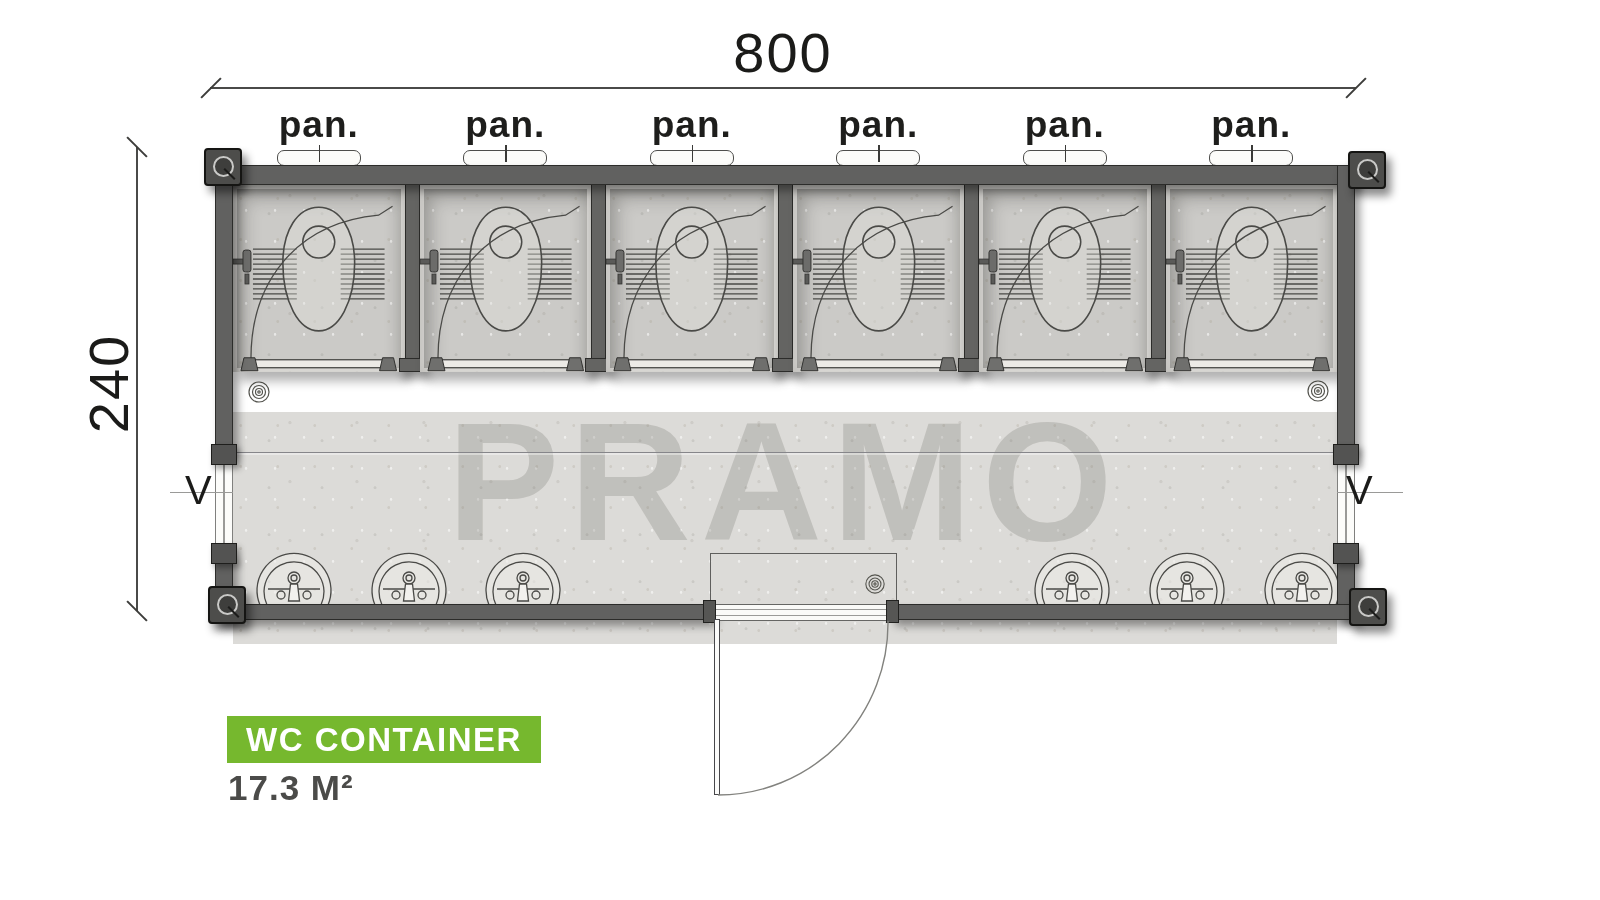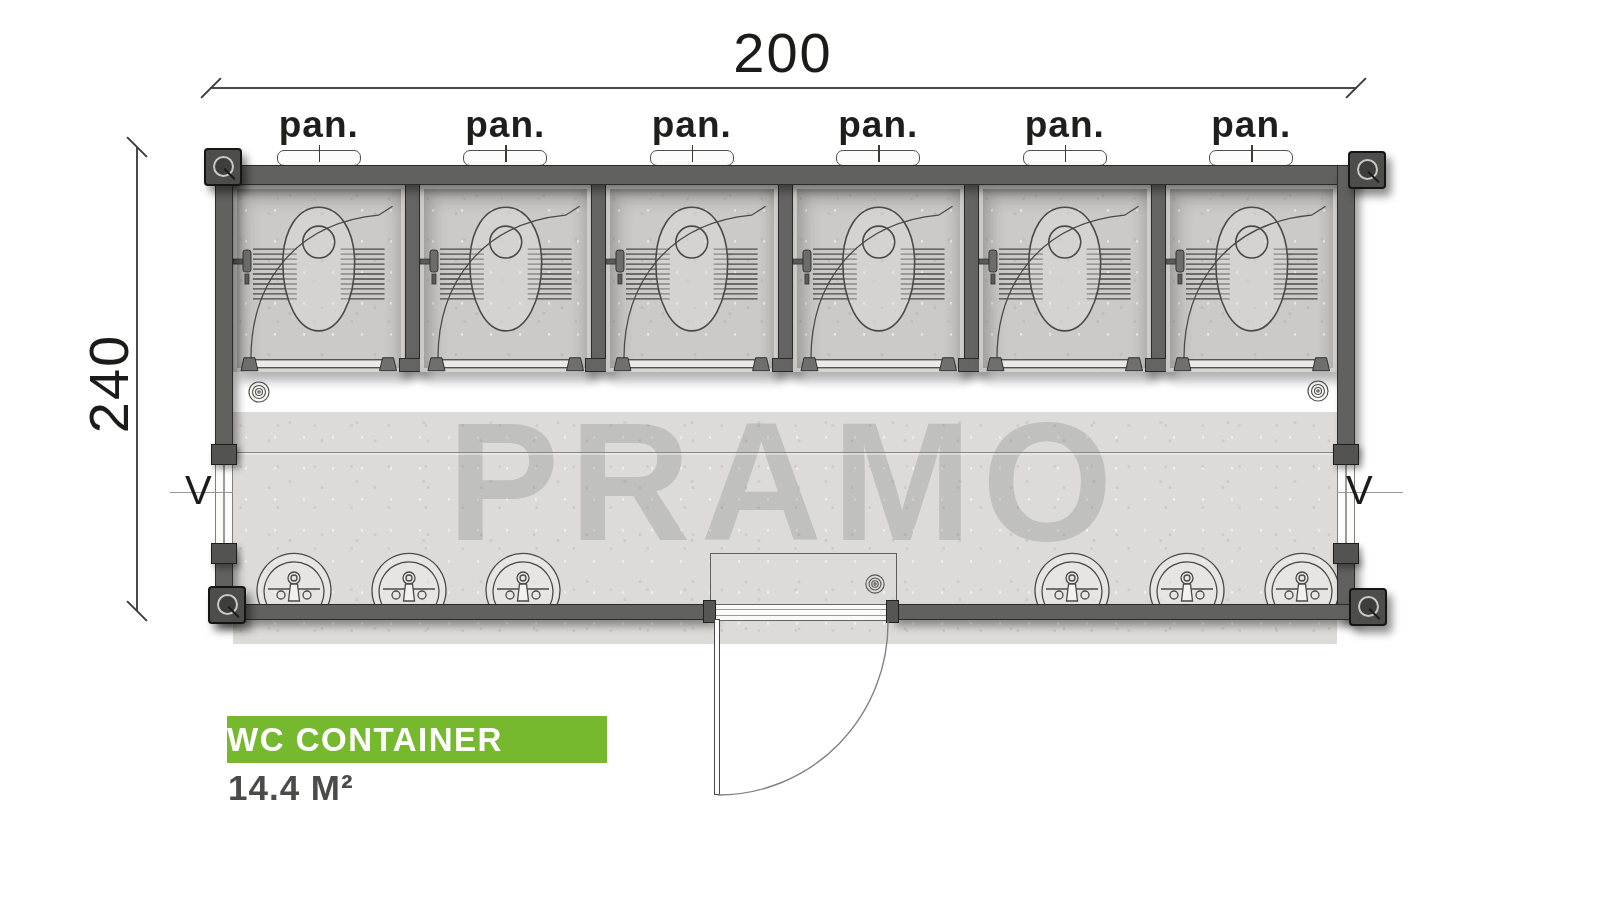--- a/index.html
+++ b/index.html
@@ -75,35 +75,35 @@
   .door-bracket { position: absolute; top: 600px; width: 13px; height: 23px; background: #565654; border: 1px solid #222220; }
   #door-leaf { position: absolute; left: 714px; top: 619px; width: 6px; height: 176px;
           background: #fbfbfa; border: 1px solid #47474a; }
   #door-arc { position: absolute; left: 714px; top: 617px; width: 180px; height: 184px; }
 
   
   .v-label { position: absolute; font-size: 40px; font-weight: 500; color: #1b1b19; }
   .v-leader { position: absolute; height: 1px; background: #9a9a98; }
 
   
-  #badge { position: absolute; left: 227px; top: 716px; width: 380px; height: 47px;
-          display: flex; align-items: center; }
+  #badge { position: absolute; left: 227px; top: 716px; width: 314px; height: 47px;
+          display: flex; align-items: center; justify-content: center; }
   #badge-title { color: #ffffff; font-size: 33px; font-weight: 800; letter-spacing: 1.5px; white-space: nowrap; }
   #area-label { position: absolute; left: 228px; top: 768px; font-size: 35px; font-weight: 800;
           color: #4b4b49; letter-spacing: 1px; }
 </style>
 </head>
 <body>
 
 <div id="canvas">
 
   <div class="dim-line" style="left:210px; top:87px; width:1146px; height:1.5px;"></div>
   <div class="tick fw" style="left:197px; top:87px;"></div>
   <div class="tick fw" style="left:1342px; top:87px;"></div>
-  <div class="dim-num" style="left:683px; top:20px; width:200px;">200</div>
+  <div class="dim-num" style="left:683px; top:20px; width:200px;">800</div>
 
   <div class="dim-line" style="left:136px; top:147px; width:1.5px; height:464px;"></div>
   <div class="tick bw" style="left:123px; top:146px;"></div>
   <div class="tick bw" style="left:123px; top:610px;"></div>
   <div class="dim-num" style="left:8px; top:351px; width:200px; transform:rotate(-90deg);">240</div>
 
   <div class="abs speck" style="left:233px; top:185px; width:1104px; height:187px; background-color:#cbcac7;"></div>
 
   <div id="corridor" class="speck">
     <div id="watermark">PRAMO</div>
@@ -409,15 +409,15 @@
   </svg>
 
   <div class="casting" style="left:204px; top:148px;"></div>
   <div class="casting" style="left:1348px; top:151px;"></div>
   <div class="casting" style="left:208px; top:586px;"></div>
   <div class="casting" style="left:1349px; top:588px;"></div>
 
   <div id="badge" style="background: rgb(118, 184, 46);">
     <span id="badge-title">WC CONTAINER</span>
   </div>
-  <div id="area-label">14.4 M²</div>
+  <div id="area-label">17.3 M²</div>
 
 </div>
 
 </body></html>

